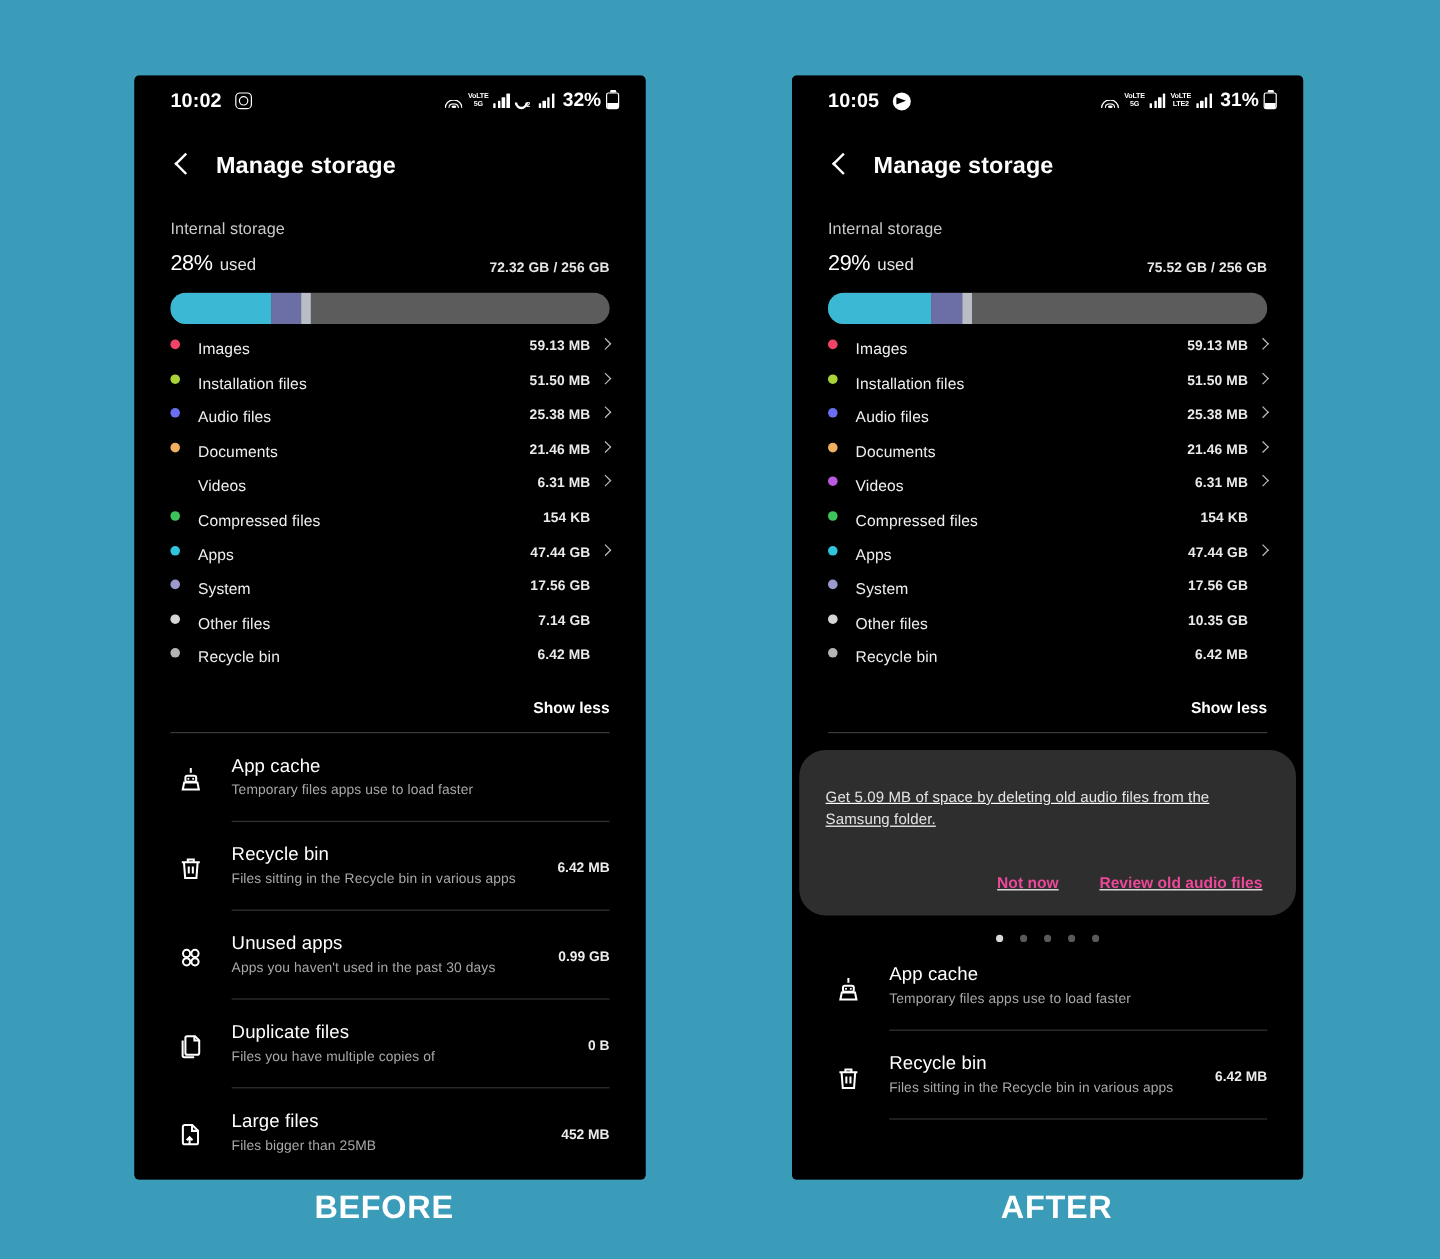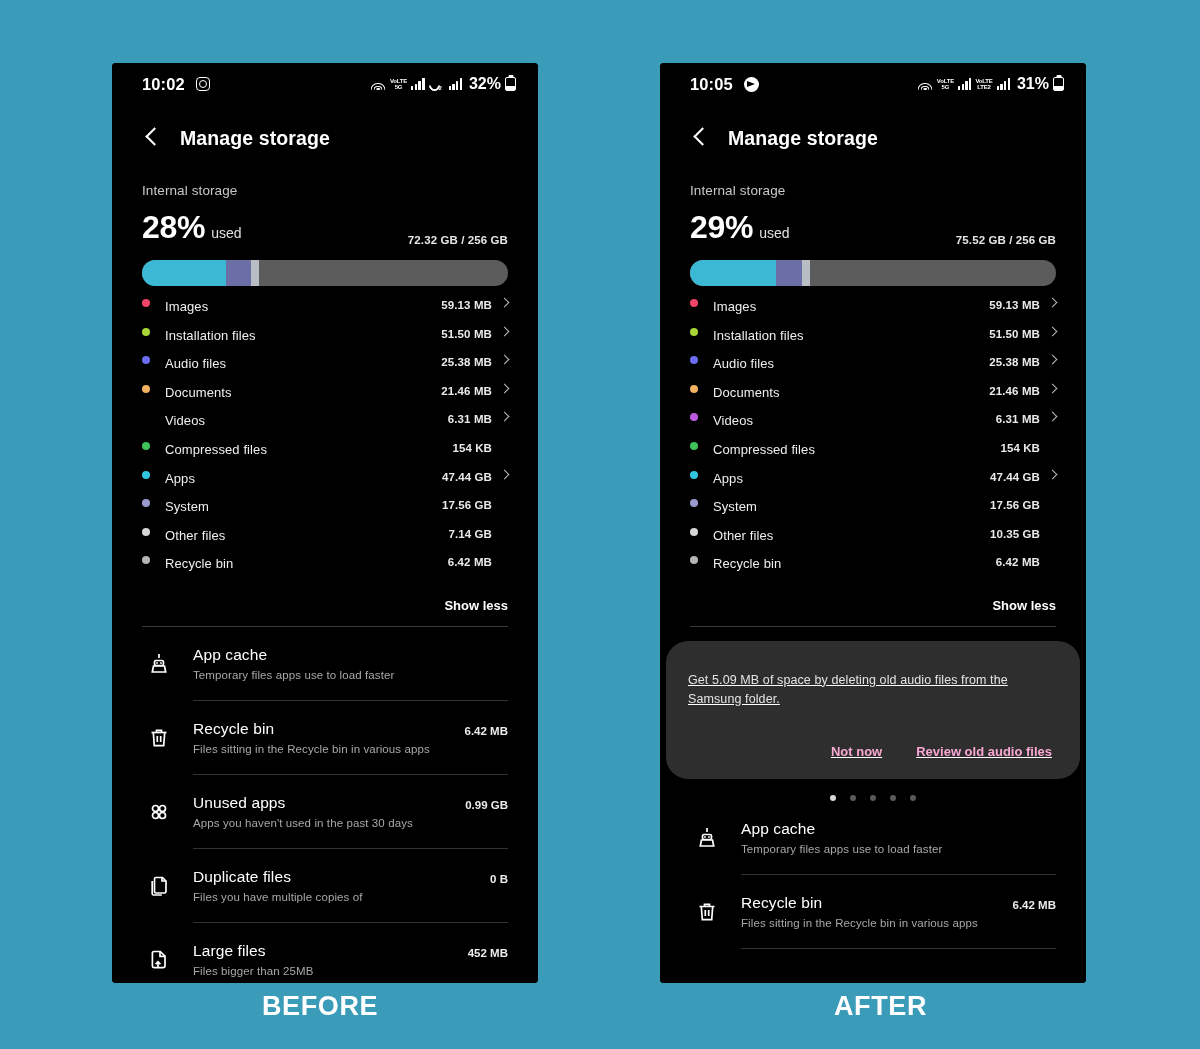--- a/index.html
+++ b/index.html
@@ -117,21 +117,21 @@
   .appbar-title { font-size: 19.5px; font-weight: 700; letter-spacing: .1px; }
 
   
   .summary { padding: 29px 30px 0; }
   .summary-label { font-size: 13.5px; color: #c9c9c9; letter-spacing: .1px; }
   .summary-row {
     display: flex; align-items: flex-end; justify-content: space-between;
     margin-top: 11px;
   }
   .pct-wrap { display: flex; align-items: baseline; gap: 6px; }
-  .pct-num { font-size: 32px; font-weight: 700; letter-spacing: -.3px; }
+  .pct-num { font-size: 18px; font-weight: 400; letter-spacing: -.3px; }
   .pct-used { font-size: 14px; color: #e2e2e2; }
   .cap { font-size: 11.5px; font-weight: 600; color: #e6e6e6; letter-spacing: .1px; }
 
   .bar {
     margin-top: 14px; height: 26px; border-radius: 13px;
     background: #5c5c5c; overflow: hidden; display: flex;
   }
   .bar .seg { height: 100%; }
 
   
@@ -148,40 +148,40 @@
 
   .showless-row {
     display: flex; justify-content: flex-end;
     padding: 13px 30px 0;
   }
   .showless { font-size: 13px; font-weight: 700; color: #fff; cursor: pointer; }
   .hr { height: 1px; background: #3b3b3b; margin: 13px 30px 0; }
 
   
   .opts { padding: 0 30px; }
-  .opt { display: flex; align-items: flex-start; padding: 19px 0 19px; }
+  .opt { display: flex; align-items: center; padding: 19px 0 19px; }
   .opt-ico { width: 34px; flex: none; display: flex; align-items: center; justify-content: center; padding-top: 6px; }
   .opt-body { flex: 1; margin-left: 17px; }
   .opt-title { font-size: 15.5px; font-weight: 500; color: #fff; letter-spacing: .1px; }
   .opt-sub { font-size: 11.5px; color: #a8a8a8; margin-top: 5px; letter-spacing: .1px; }
   .opt-size { font-size: 11.5px; font-weight: 600; color: #ececec; padding-top: 5px; margin-left: 10px; }
   .opt-div { height: 1px; background: #333; margin-left: 51px; }
 
   
   .opt-ico svg { width: 24px; height: 24px; stroke: #fff; fill: none; stroke-width: 1.7; }
 
   
   .sugg-wrap { padding: 14px 6px 0; text-decoration: underline; }
   .sugg-card {
     background: #2e2e2e; border-radius: 22px;
     padding: 30px 22px 20px;
   }
   .sugg-text { font-size: 12.5px; color: #e4e4e4; line-height: 1.5; letter-spacing: .1px; }
   .sugg-actions { display: flex; justify-content: flex-end; gap: 34px; margin-top: 36px; padding-right: 6px; }
-  .sugg-btn { font-size: 13px; font-weight: 700; color: #f9a8d4; cursor: pointer; }
+  .sugg-btn { font-size: 13px; font-weight: 700; color: #ec4899; cursor: pointer; }
   .dots { display: flex; justify-content: center; gap: 14px; padding: 16px 0 0; }
   .pdot { width: 6px; height: 6px; border-radius: 50%; background: #5a5a5a; }
   .pdot.active { background: #d9d9d9; }
 
   
   .caption {
     position: absolute; top: 991px;
     font-size: 27px; font-weight: 700; color: #fff; letter-spacing: .6px;
   }
   #caption-before { left: 262px; }

